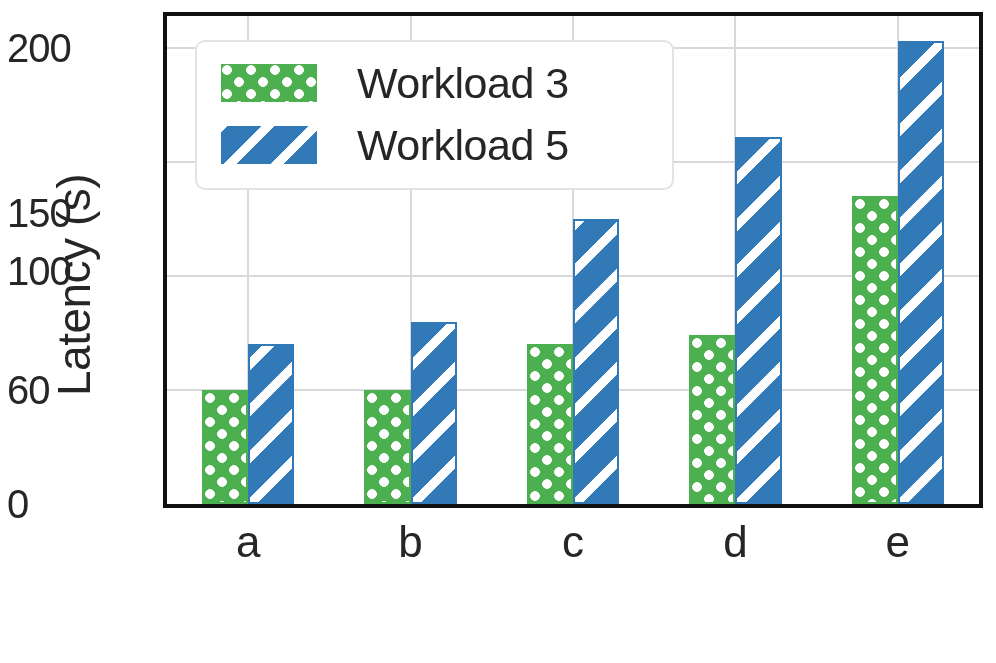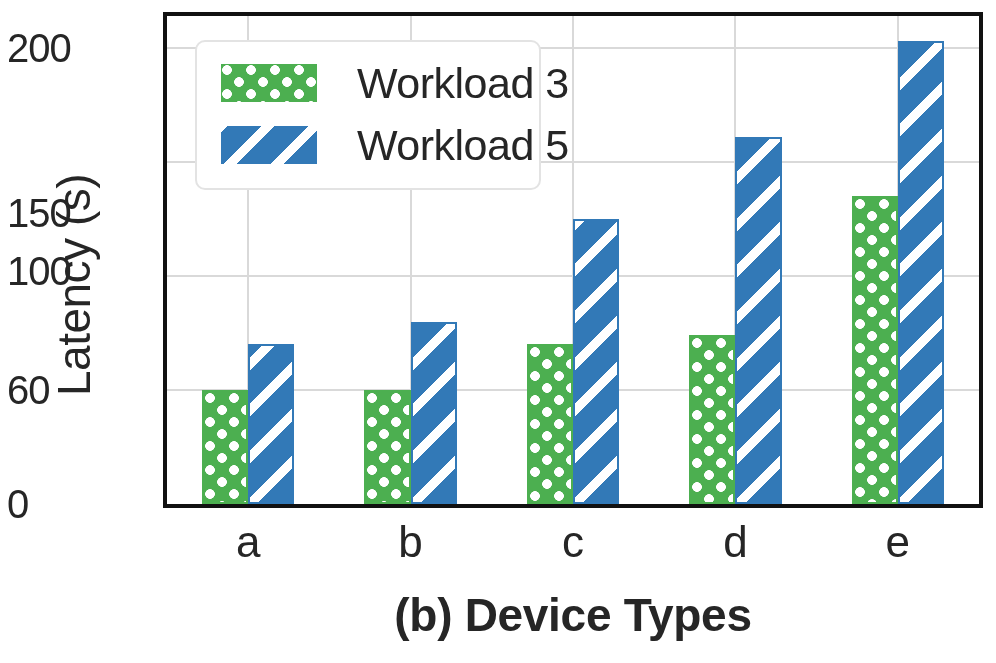--- a/index.html
+++ b/index.html
@@ -108,21 +108,21 @@
         #3279B7 0px, #3279B7 24px,
         #ffffff 24px, #ffffff 33px);
     border: 2px solid #3279B7;
   }
 
   
   #legend {
     position: absolute;
     left: 28px;
     top: 24px;
-    width: 346px;
+    width: 479px;
     height: 150px;
     background: #ffffff;
     border: 2px solid #e3e3e3;
     border-radius: 10px;
     box-sizing: border-box;
     padding: 0;
   }
   .legend-row {
     position: absolute;
     left: 24px;
@@ -247,15 +247,14 @@
   </div>
 
   <div id="xticks">
       <div class="xtick" style="left: 85.2px;">a</div>
       <div class="xtick" style="left: 247.6px;">b</div>
       <div class="xtick" style="left: 410px;">c</div>
       <div class="xtick" style="left: 572.4px;">d</div>
       <div class="xtick" style="left: 734.8px;">e</div>
     </div>
 
-  <div id="xlabel">(b) Device Types</div>
 
 </div>
 
 </body></html>

